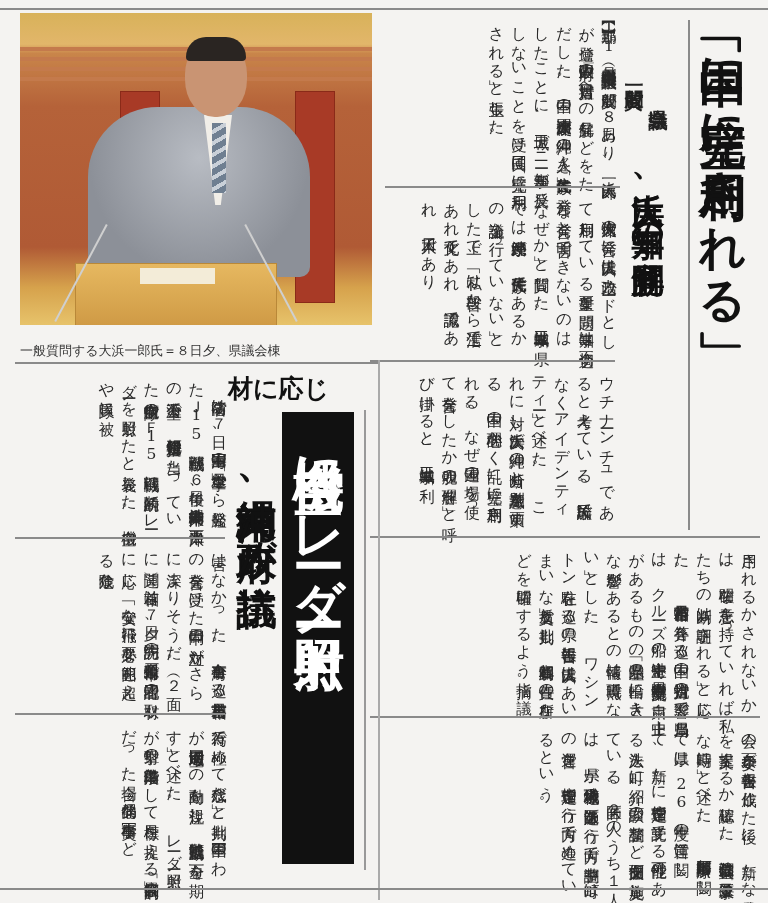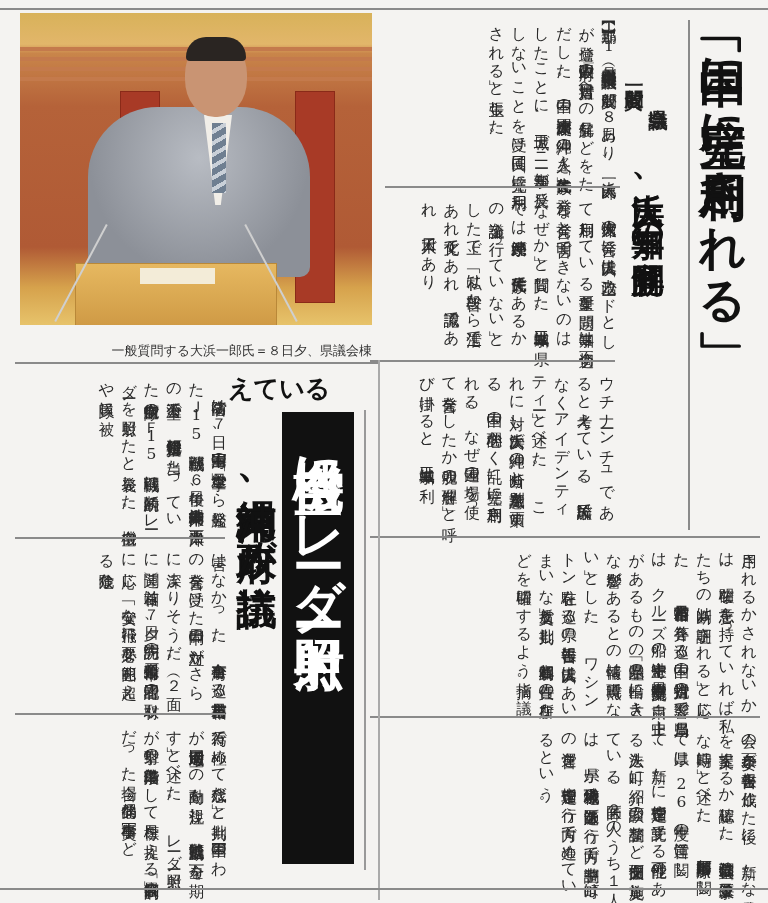--- a/index.html
+++ b/index.html
@@ -18,21 +18,21 @@
   .photo .panel { position:absolute; top:78px; width:38px; height:210px; background:#a83a26; border:1px solid #8a2a18; }
   .photo .suit { position:absolute; left:68px; top:94px; width:222px; height:170px;
                  background:radial-gradient(ellipse at 50% 30%,#b8bcc3,#8c9098 70%); border-radius:70px 70px 10px 10px; }
   .photo .head { position:absolute; left:165px; top:26px; width:62px; height:78px; background:#c99473; border-radius:45% 45% 48% 48%; }
   .photo .hair { position:absolute; left:166px; top:24px; width:60px; height:24px; background:#2a2522; border-radius:30px 30px 6px 6px; }
   .photo .shirt { position:absolute; left:184px; top:102px; width:28px; height:90px; background:#f1eee8; clip-path:polygon(0 0,100% 0,60% 100%,40% 100%); }
   .photo .tie { position:absolute; left:192px; top:110px; width:14px; height:70px; background:repeating-linear-gradient(150deg,#6f7f91 0 6px,#c9d0d8 6px 10px); }
   .photo .podium { position:absolute; left:55px; top:250px; width:200px; height:62px; background:linear-gradient(#e6b860,#cf9a45); border:1px solid #b98838; }
   .photo .paper { position:absolute; left:120px; top:255px; width:75px; height:16px; background:#f3ecd8; }
   .photo .mic { position:absolute; width:2px; height:110px; background:#cfcfcf; }
-  .caption { position:absolute; left:20px; top:342px; width:352px; text-align:right;
+  .caption { position:absolute; left:20px; top:342px; width:352px; text-align:left;
              font-family:"DejaVu Sans","Liberation Sans",sans-serif; font-size:13px; color:#333; }
 
   
   .headline { position:absolute; left:696px; top:22px; font-size:47px; font-weight:bold; line-height:54px; color:#111; letter-spacing:1px; }
   .kicker { position:absolute; left:648px; top:95px; font-family:"DejaVu Sans","Liberation Sans",sans-serif; font-size:19px; font-weight:bold; line-height:22px; color:#222; }
   .subhead { position:absolute; left:628px; top:168px; font-size:33px; font-weight:bold; line-height:40px; color:#111; }
 
   
   .mil-kicker { position:absolute; left:228px; top:372px; width:150px; font-family:"DejaVu Sans","Liberation Sans",sans-serif; font-size:25px; font-weight:bold; writing-mode:horizontal-tb; color:#111; }
   .mil-black { position:absolute; left:282px; top:412px; width:72px; height:452px; background:#111; }
@@ -89,21 +89,21 @@
 </div>
 <div class="hr" style="left:370px;top:716px;width:390px"></div>
 
 <div class="vcol body-text" style="right:8px;top:722px;height:172px">
   <span>会の百条委が報告書を作成</span><span>した後に、新たな駐在予算</span><span>を提案するか確認した。溜</span><span>政仁公室長は「予算要求は</span><span>適切な時期に」と述べた。</span><span>　与那国町診療所に関して</span><span>県は、26年度の運営に関し</span><span>て、新たに指定管理を受託</span><span>する可能性のある法人を町</span><span>に紹介、面談の調整など側</span><span>面支援を実施している。医</span><span>師２人のうち１人は、県が</span><span>琉球大学地域枠の医師派遣</span><span>を行う方向で調整中。町は</span><span>次年度以降の運営を、指定</span><span>管理を行う方向で進めてい</span><span>るという。</span>
 </div>
 
 <div class="vr" style="left:378px;top:360px;height:540px;background:#aaa"></div>
 
 <div class="hr" style="left:15px;top:362px;width:363px"></div>
-<div class="mil-kicker">えている</div>
+<div class="mil-kicker">材に応じ</div>
 <div class="mil-black"></div>
 <div class="vcol mil-black-text">空自機にレーダー照射</div>
 <div class="vcol mil-sub">沖縄南東沖、政府が抗議</div>
 <div class="vr" style="left:364px;top:410px;height:460px;background:#999"></div>
 
 <div class="vcol body-text" style="right:538px;top:372px;height:160px">
   <span>　防衛省は７日、中国海軍</span><span>の空母「遼寧」から発艦し</span><span>たＪ15戦闘機が６日午後、</span><span>沖縄本島南東沖の西太平洋</span><span>の公海上空で、対領空侵犯</span><span>措置に当たっていた航空自</span><span>衛隊のＦ15戦闘機に断続的</span><span>にレーダーを照射したと発</span><span>表した。空自機や隊員に被</span>
 </div>
 <div class="hr" style="left:15px;top:537px;width:210px"></div>
 

